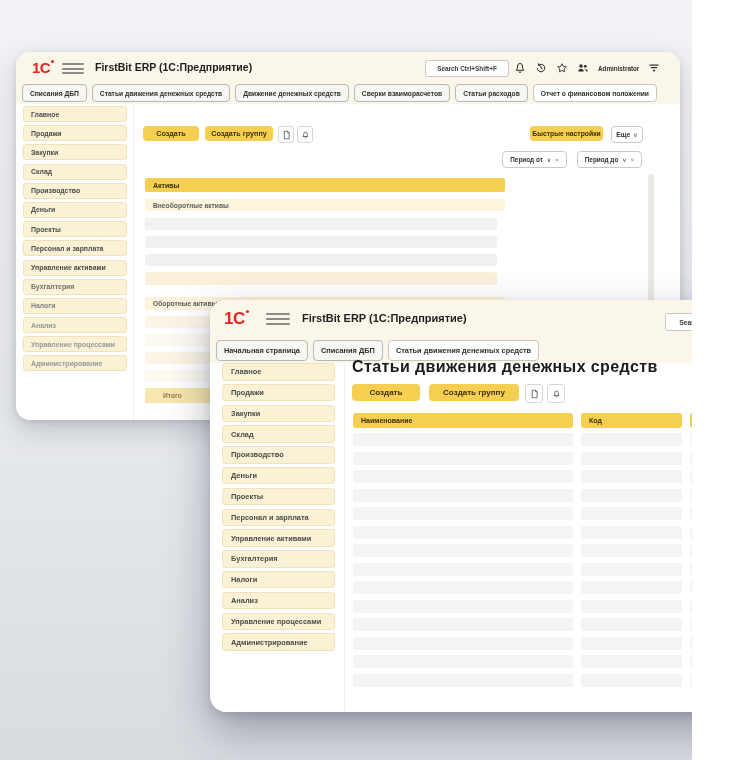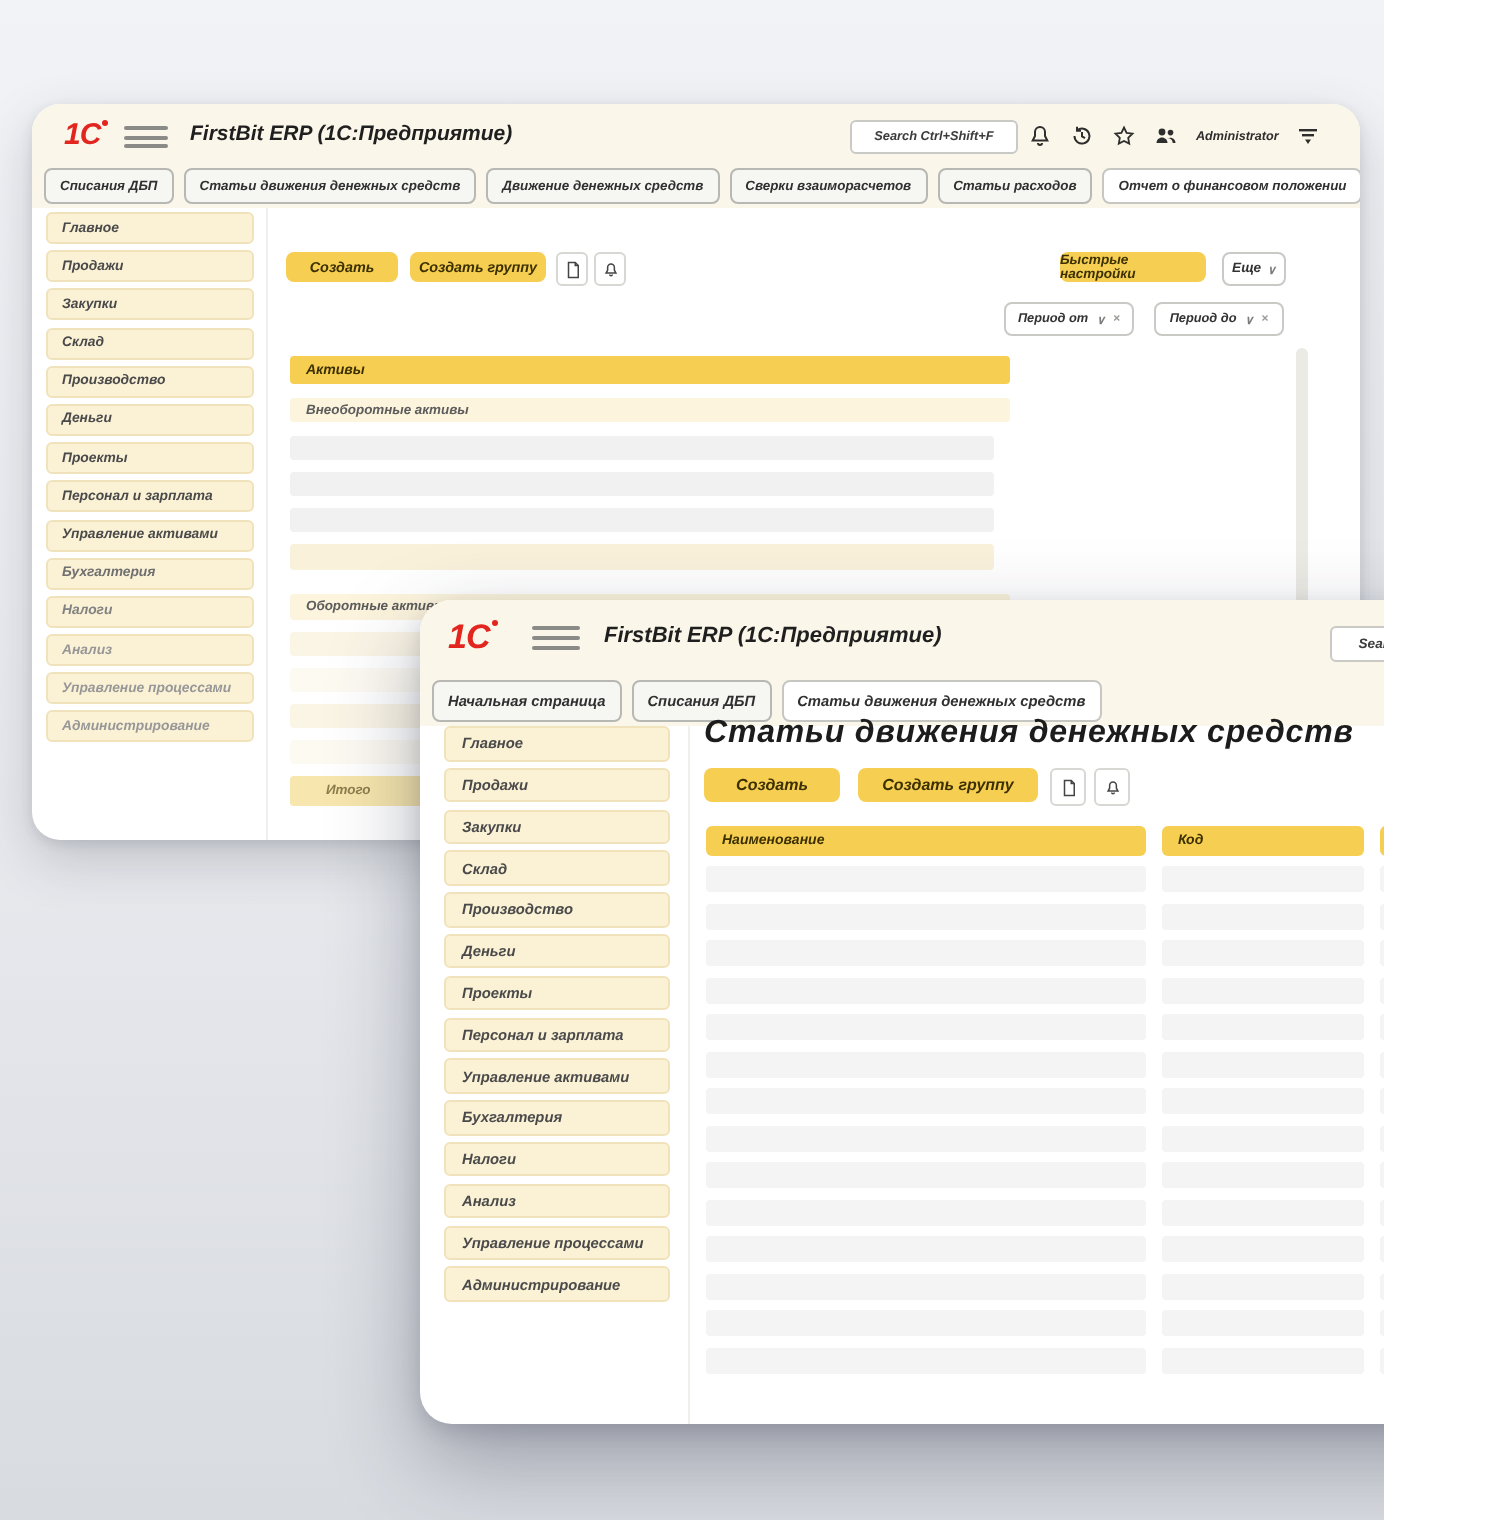--- a/index.html
+++ b/index.html
@@ -1,18 +1,18 @@
 <!DOCTYPE html>
 <html><head>
 <meta charset="utf-8">
 <style>
   html,body{margin:0;padding:0;}
   body{width:750px;height:760px;overflow:hidden;font-family:"Liberation Sans",sans-serif;}
   .stage{position:relative;width:692px;height:760px;overflow:hidden;
-         background:linear-gradient(180deg,#F2F3F6 0%,#E7E9ED 55%,#D8DBE0 100%);font-style:italic;}
+         background:linear-gradient(180deg,#F2F3F6 0%,#E7E9ED 55%,#D8DBE0 100%);}
   .window{position:absolute;background:#fff;border-radius:14px;overflow:hidden;}
   .win-back{left:16px;top:52px;width:664px;height:368px;
             box-shadow:0 10px 26px rgba(55,60,75,.22),0 2px 6px rgba(55,60,75,.12);}
   .win-front{left:210px;top:300px;width:560px;height:412px;border-radius:16px;
              box-shadow:0 18px 44px rgba(45,50,70,.38),0 4px 10px rgba(45,50,70,.15);}
   .hdr{position:absolute;left:0;right:0;top:0;background:#FAF6E9;}
   .win-back .hdr{height:31px;}
   .win-front .hdr{height:39px;}
   .tabband{position:absolute;left:0;right:0;background:#FAF6E9;}
   .win-back .tabband{top:31px;height:21px;}

